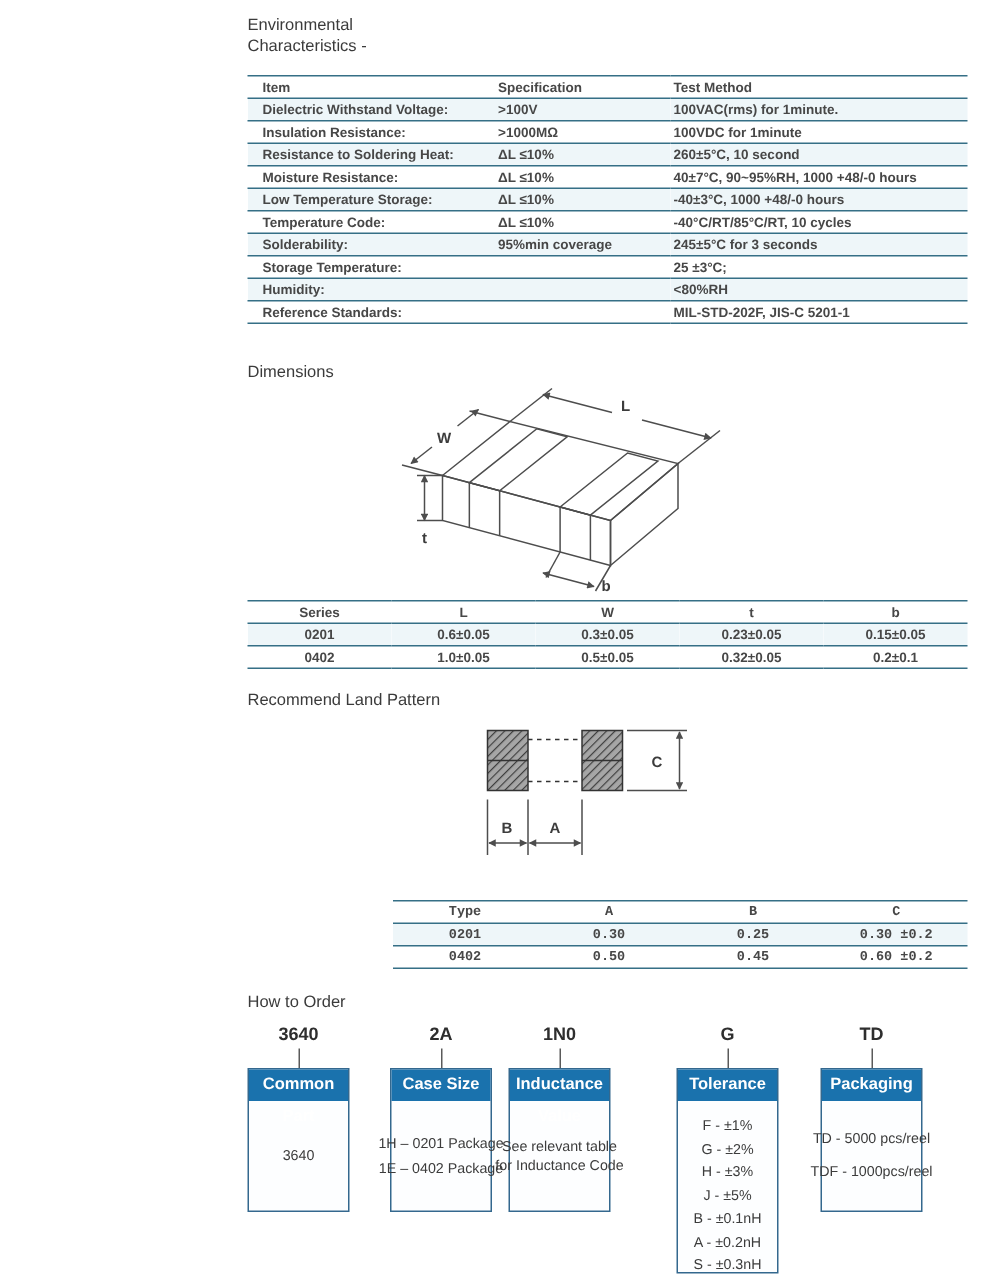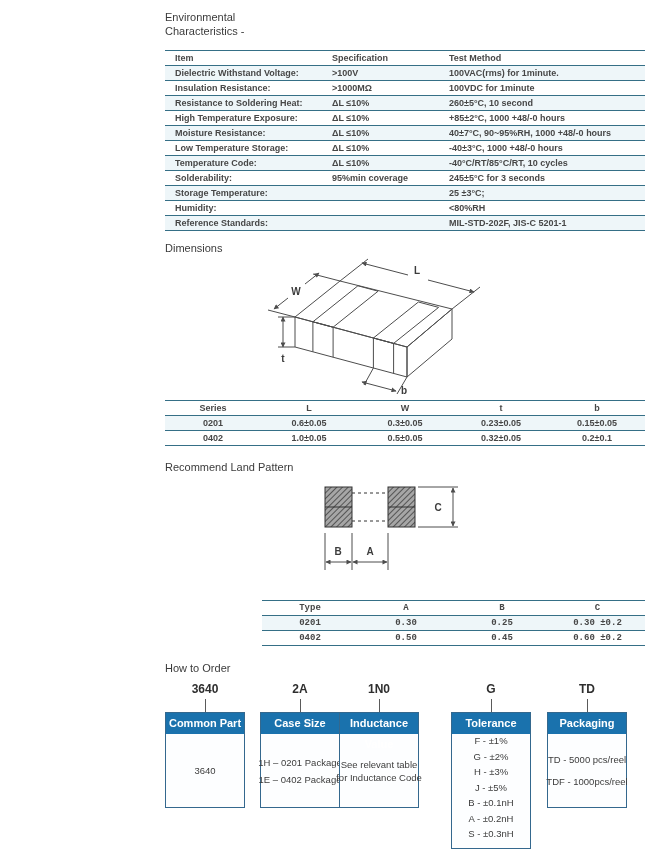--- a/index.html
+++ b/index.html
@@ -24,31 +24,31 @@
   .land-table { left:262px; top:600px; width:383px;font-family:Liberation Mono, monospace; }
   .dims-table th, .dims-table td, .land-table th, .land-table td { text-align:center; }
 
   
   .dims-svg  { position:absolute; left:250px; top:252px; }
   .land-svg  { position:absolute; left:300px; top:478px; }
   svg text { font-family:"Liberation Sans", sans-serif; font-size:10px; font-weight:bold; fill:#3c3c3c; }
 
   
   .order { position:absolute; left:165px; top:682px; width:470px; height:170px; }
-  .order-col { position:absolute; top:0; width:80px; }
+  .order-col { position:absolute; top:0; width:68px; }
   .order-col.col-0{left:0;} .order-col.col-1{left:95px;} .order-col.col-2{left:174px;}
   .order-col.col-3{left:286px;} .order-col.col-4{left:382px;}
   .order-code { height:17px; text-align:center; font-size:12px; font-weight:bold; color:#2e2e2e; }
   .connector { width:1px; height:13px; background:#5a5a5a; margin:0 auto; }
   .order-box { border:1px solid #34688e; background:#fdfeff; }
   .box-header { height:21px; line-height:21px; background:#1a72ad; color:#ffffff;
                 font-size:11px; font-weight:bold; text-align:center; }
   .box-body { height:73px; display:flex; flex-direction:column; justify-content:center;
               align-items:center; font-size:9.5px; color:#3c3c3c; text-align:center; }
-  .order-col.tall .box-body { height:114px; justify-content:flex-start; padding-top:1px; }
+  .order-col.tall .box-body { height:114px; justify-content:center; padding-top:12px; }
   .col-0 .box-body { gap:4px; } .col-1 .box-body { gap:6px; } .col-2 .box-body { gap:2px; }
   .col-3 .box-body { gap:4.5px; } .col-4 .box-body { gap:11px; }
   .box-line { line-height:11px; white-space:nowrap; }
 </style>
 </head>
 <body>
 
 <div class="page">
 
   <div class="section-heading" style="left:165px; top:10px;">
@@ -77,25 +77,20 @@
         </tr>
         <tr>
           <td>Insulation Resistance:</td>
           <td>&gt;1000MΩ</td>
           <td>100VDC for 1minute</td>
         </tr>
         <tr>
           <td>Resistance to Soldering Heat:</td>
           <td>ΔL ≤10%</td>
           <td>260±5°C, 10 second</td>
-        </tr>
-        <tr>
-          <td>High Temperature Exposure:</td>
-          <td>ΔL ≤10%</td>
-          <td>+85±2°C, 1000 +48/-0 hours</td>
         </tr>
         <tr>
           <td>Moisture Resistance:</td>
           <td>ΔL ≤10%</td>
           <td>40±7°C, 90~95%RH, 1000 +48/-0 hours</td>
         </tr>
         <tr>
           <td>Low Temperature Storage:</td>
           <td>ΔL ≤10%</td>
           <td>-40±3°C, 1000 +48/-0 hours</td>

